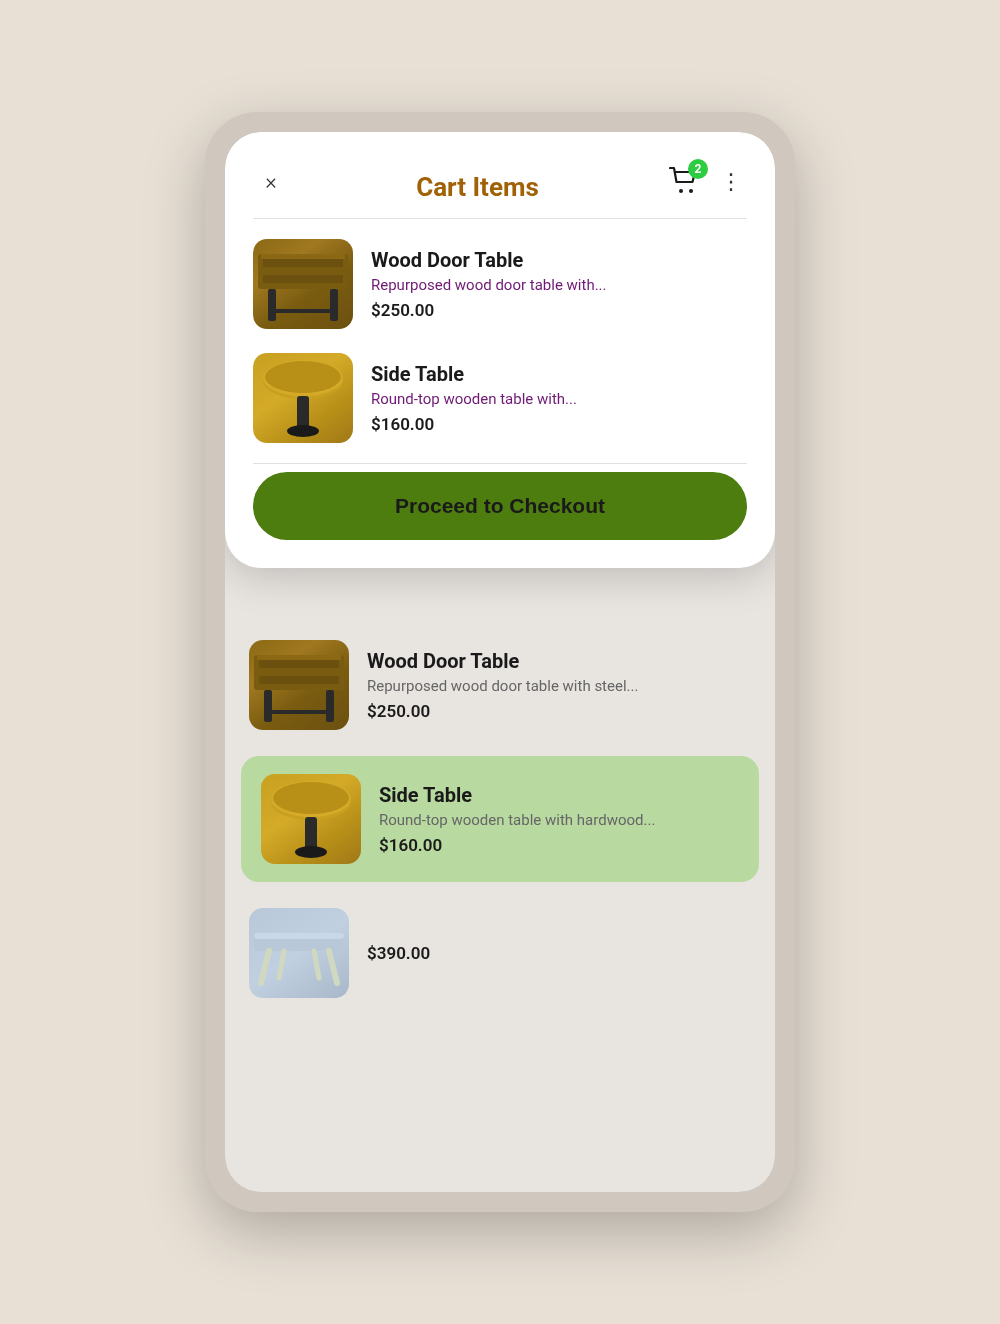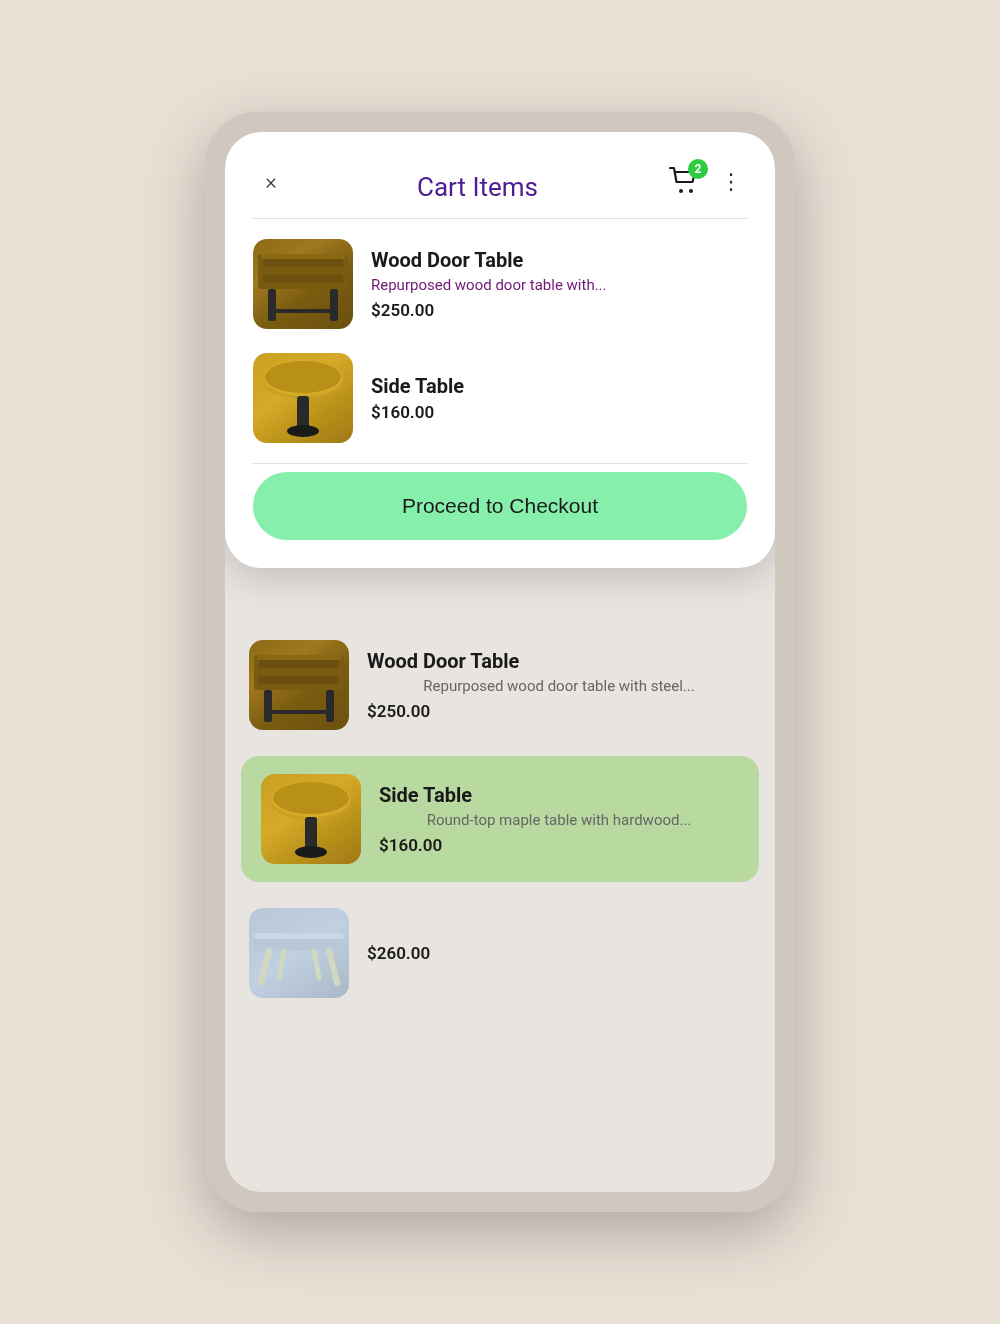--- a/index.html
+++ b/index.html
@@ -68,22 +68,22 @@
       align-items: center;
       justify-content: center;
       cursor: pointer;
       font-size: 22px;
       color: #333;
       font-weight: 300;
     }
 
     .modal-title {
       font-size: 26px;
-      font-weight: 400;
-      color: #4c1d95;
+      font-weight: 700;
+      color: #a16207;
       flex: 1;
       text-align: center;
       margin-top: 12px;
     }
 
     .header-right {
       display: flex;
       align-items: center;
       gap: 14px;
     }
@@ -193,27 +193,27 @@
     }
 
     .item-price {
       font-size: 17px;
       font-weight: 600;
       color: #1a1a1a;
     }
 
     .checkout-btn {
       margin: 8px 28px 0 28px;
-      background: #86efac;
+      background: #4d7c0f;
       border: none;
       border-radius: 50px;
       padding: 22px 0;
       width: calc(100% - 56px);
       font-size: 21px;
-      font-weight: 400;
+      font-weight: 700;
       color: #1a1a1a;
       cursor: pointer;
       display: block;
       text-align: center;
     }
 
     
     .bg-items {
       padding-top: 490px;
     }
@@ -249,21 +249,20 @@
       font-size: 20px;
       font-weight: 700;
       color: #1a1a1a;
       margin-bottom: 4px;
     }
 
     .bg-item-desc {
       font-size: 15px;
       color: #666;
       margin-bottom: 6px;
-      text-align: center;
     }
 
     .bg-item-price {
       font-size: 17px;
       font-weight: 600;
       color: #1a1a1a;
     }
 
     
     .table-svg {
@@ -305,38 +304,38 @@
             <svg class="table-svg" viewBox="0 0 100 90" xmlns="http://www.w3.org/2000/svg">
               <ellipse cx="50" cy="28" rx="40" ry="18" fill="#C8A020"></ellipse>
               <ellipse cx="50" cy="25" rx="40" ry="18" fill="#D4AA28"></ellipse>
               <ellipse cx="50" cy="24" rx="38" ry="16" fill="#B89018"></ellipse>
               <rect x="44" y="43" width="12" height="35" rx="3" fill="#2a2a2a"></rect>
               <ellipse cx="50" cy="78" rx="16" ry="6" fill="#1a1a1a"></ellipse>
             </svg>
           </div>
           <div class="bg-item-info">
             <div class="bg-item-name">Side Table</div>
-            <div class="bg-item-desc">Round-top maple table with hardwood...</div>
+            <div class="bg-item-desc">Round-top wooden table with hardwood...</div>
             <div class="bg-item-price">$160.00</div>
           </div>
         </div>
 
         <div class="bg-item">
           <div class="bg-item-image table-wood-maple">
             <svg class="table-svg" viewBox="0 0 100 90" xmlns="http://www.w3.org/2000/svg">
               <rect x="5" y="25" width="90" height="18" rx="4" fill="#B8C8D8"></rect>
               <rect x="5" y="25" width="90" height="6" rx="4" fill="#C8D8E8"></rect>
               <line x1="20" y1="43" x2="12" y2="75" stroke="#D0D8C0" stroke-width="6" stroke-linecap="round"></line>
               <line x1="80" y1="43" x2="88" y2="75" stroke="#D0D8C0" stroke-width="6" stroke-linecap="round"></line>
               <line x1="35" y1="43" x2="30" y2="70" stroke="#D0D8C0" stroke-width="5" stroke-linecap="round"></line>
               <line x1="65" y1="43" x2="70" y2="70" stroke="#D0D8C0" stroke-width="5" stroke-linecap="round"></line>
             </svg>
           </div>
           <div class="bg-item-info">
-            <div class="bg-item-price">$260.00</div>
+            <div class="bg-item-price">$390.00</div>
           </div>
         </div>
 
       </div>
     </div>
 
     <div class="modal-sheet">
 
       <div class="modal-header">
         <div class="close-btn">×</div>
@@ -383,20 +382,21 @@
             <svg class="table-svg" viewBox="0 0 100 90" xmlns="http://www.w3.org/2000/svg">
               <ellipse cx="50" cy="28" rx="40" ry="18" fill="#C8A020"></ellipse>
               <ellipse cx="50" cy="25" rx="40" ry="18" fill="#D4AA28"></ellipse>
               <ellipse cx="50" cy="24" rx="38" ry="16" fill="#B89018"></ellipse>
               <rect x="44" y="43" width="12" height="35" rx="3" fill="#2a2a2a"></rect>
               <ellipse cx="50" cy="78" rx="16" ry="6" fill="#1a1a1a"></ellipse>
             </svg>
           </div>
           <div class="item-info">
             <div class="item-name">Side Table</div>
+            <div class="item-desc">Round-top wooden table with...</div>
             <div class="item-price">$160.00</div>
           </div>
         </div>
 
       </div>
 
       <div class="divider"></div>
 
       <button class="checkout-btn">Proceed to Checkout</button>
 

